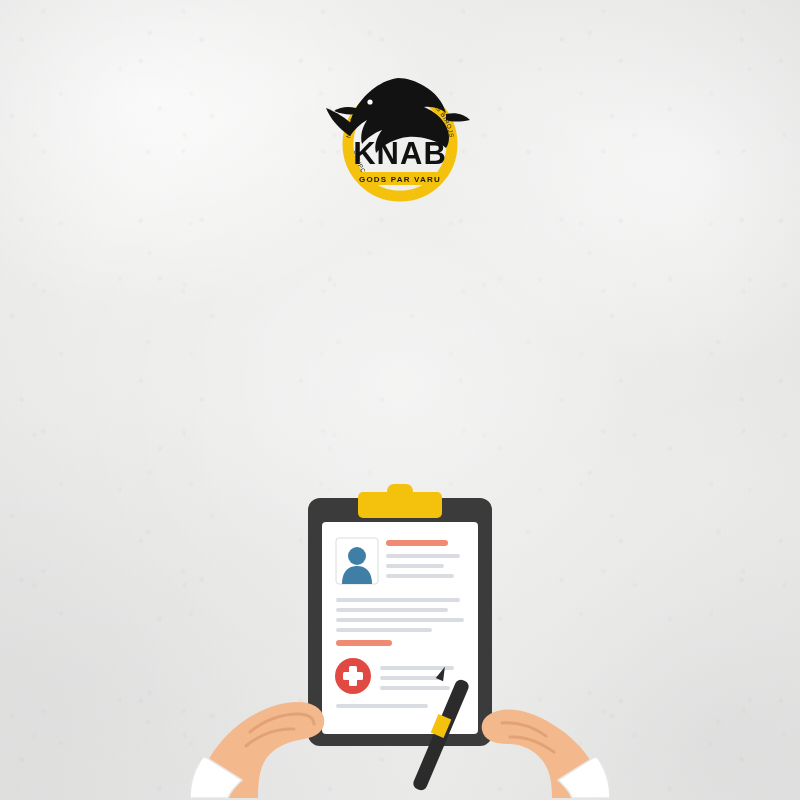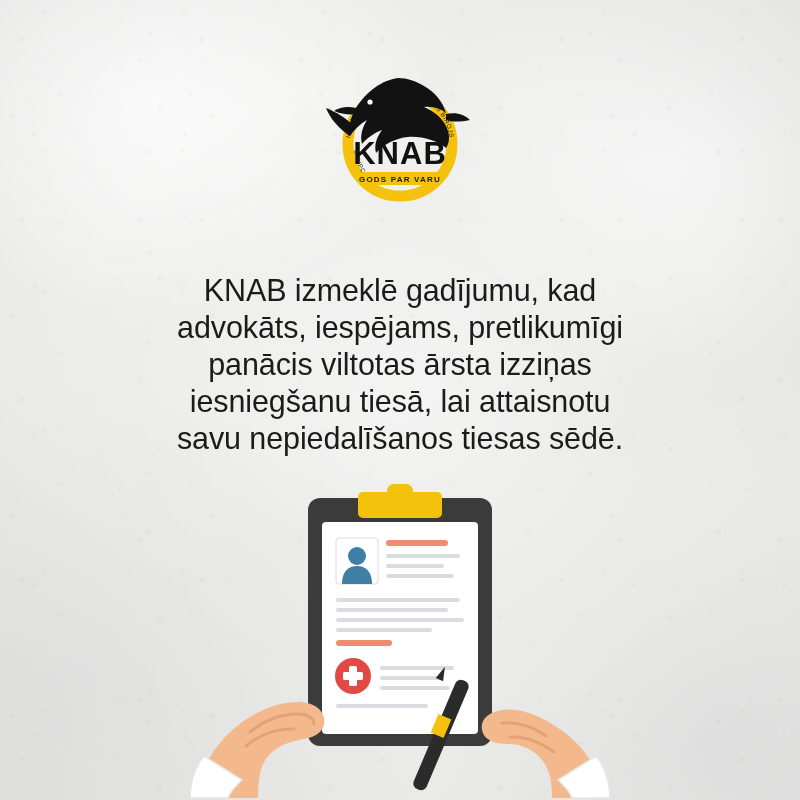--- a/index.html
+++ b/index.html
@@ -125,25 +125,20 @@
 
       <circle cx="60" cy="44" r="2.6" fill="#ffffff"></circle>
 
       <text x="90" y="106" text-anchor="middle" font-family="Liberation Sans, sans-serif" font-size="31" font-weight="bold" fill="#111111" letter-spacing="1">KNAB</text>
 
       <rect x="50" y="114" width="80" height="13" rx="2" fill="#f4c20d"></rect>
       <text x="90" y="124" text-anchor="middle" font-family="Liberation Sans, sans-serif" font-size="8" font-weight="bold" fill="#1a1a1a" letter-spacing="1.2">GODS PAR VARU</text>
     </svg>
   </div>
 
-  <div class="headline">KNAB izmeklē gadījumu, kad
-advokāts, iespējams, pretlikumīgi
-panācis viltotas ārsta izziņas
-iesniegšanu tiesā, lai attaisnotu
-savu nepiedalīšanos tiesas sēdē.</div>
 
   <div class="illustration">
     <svg viewBox="0 0 420 320" width="420" height="320">
 
       <rect x="197" y="4" width="26" height="16" rx="7" fill="#f4c20d"></rect>
 
       <rect x="118" y="18" width="184" height="248" rx="12" fill="#3b3b3b"></rect>
 
       <rect x="168" y="12" width="84" height="26" rx="5" fill="#f4c20d"></rect>
 

